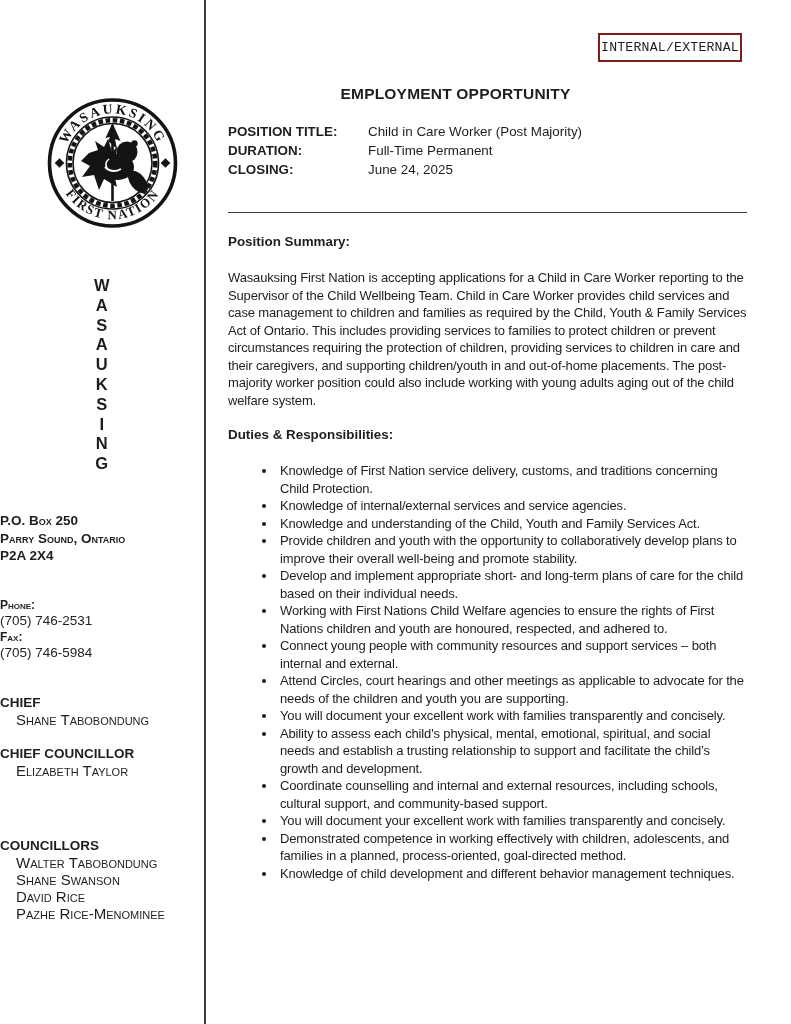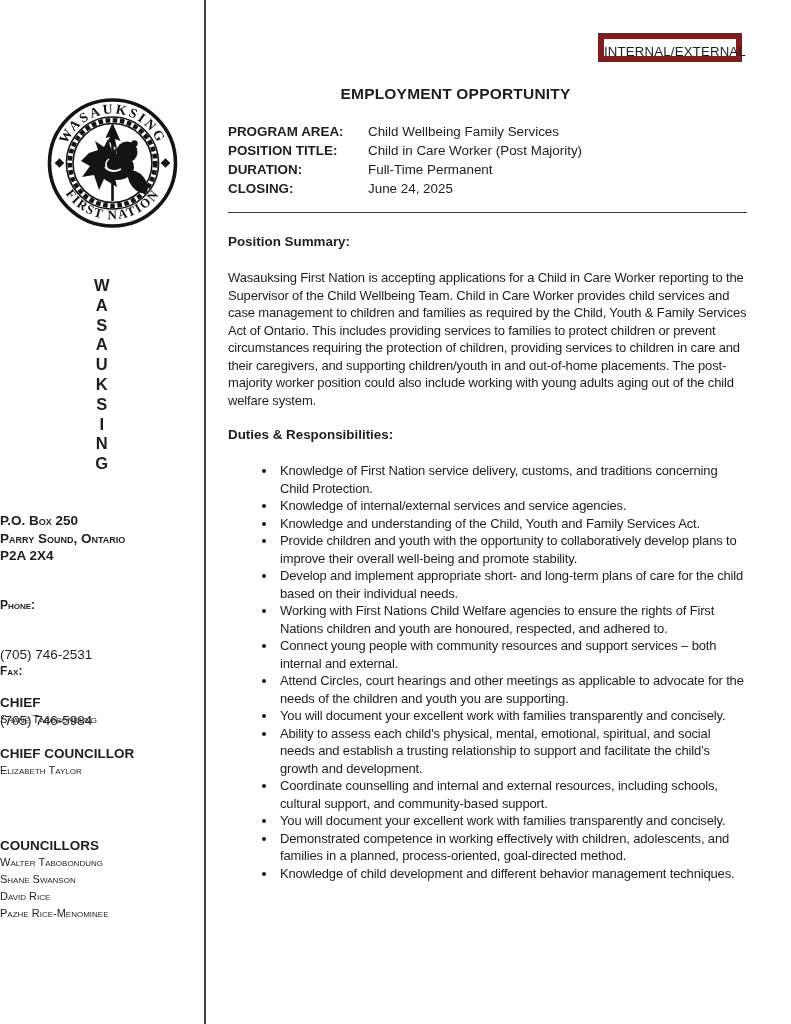--- a/index.html
+++ b/index.html
@@ -13,31 +13,31 @@
   .divider { position:absolute; left:204px; top:0; width:2px; height:1024px; background:#3f3f3f; }
   .sidebar { position:absolute; left:0; top:0; width:204px; height:1024px; }
   .logo-wrap { position:absolute; left:45px; top:95px; width:135px; height:140px; }
   .vert-letters { position:absolute; left:0; top:276px; width:204px; text-align:center; }
   .vert-letter { height:19.8px; line-height:19.8px; font-size:16.5px; font-weight:bold; letter-spacing:.5px; }
   .sb-block { position:absolute; left:0; width:215px; text-align:left; }
   .sc { font-variant:small-caps; }
   .address { top:512px; font-weight:bold; font-size:13.5px; line-height:17.5px; }
   .phone-block { top:597px; }
   .tel-label { font-weight:bold; font-size:12px; line-height:16px; }
-  .tel-value { font-size:13.5px; line-height:16px;margin-top:34px; }
+  .tel-value { font-size:13.5px; line-height:16px; }
   .chief-block { top:694px; }
   .cc-block { top:745px; }
   .council-block { top:797px;margin-top:40px; }
   .role-label { font-weight:bold; font-size:13.5px; line-height:17px; }
-  .person-name { font-size:11px; line-height:17px; font-variant:small-caps; }
+  .person-name { font-size:15px; line-height:17px; font-variant:small-caps;padding-left:16px; }
   
   .classification-box {
     position:absolute; left:598px; top:33px; width:144px; height:29px;
-    border:6px solid #7f1d1d; text-align:center; line-height:25px;
-    font-size:13.2px; letter-spacing:.2px;
+    border:2px solid #7f1d1d; text-align:center; line-height:25px;
+    font-size:13.2px; letter-spacing:.2px;font-family:Liberation Mono, monospace;
   }
   .doc-title { position:absolute; left:228px; top:85px; width:455px; text-align:center;
     font-weight:bold; font-size:15.5px; letter-spacing:.2px; }
   .details { position:absolute; left:228px; top:122px; width:520px; }
   .detail-row { line-height:19px; font-size:13.4px; white-space:nowrap; }
   .detail-label { display:inline-block; width:140px; font-weight:bold; }
   .rule { position:absolute; left:228px; top:212px; width:519px; height:0; border-top:1.6px solid #3a3a3a; }
   .summary-heading { position:absolute; left:228px; top:234px; font-weight:bold; font-size:13.4px; }
   .summary-body { position:absolute; left:228px; top:269px; width:519px;
     font-size:13px; line-height:17.5px; letter-spacing:-0.15px; }
@@ -136,23 +136,20 @@
   </div>
 
   <div class="divider"></div>
 
   <div class="classification-box">INTERNAL/EXTERNAL</div>
 
   <div class="doc-title">EMPLOYMENT OPPORTUNITY</div>
 
   <div class="details">
 
-      <div class="detail-row">
-        <span class="detail-label">PROGRAM AREA:</span><span class="detail-value">Child Wellbeing Family Services</span>
-      </div>
 
       <div class="detail-row">
         <span class="detail-label">POSITION TITLE:</span><span class="detail-value">Child in Care Worker (Post Majority)</span>
       </div>
 
       <div class="detail-row">
         <span class="detail-label">DURATION:</span><span class="detail-value">Full-Time Permanent</span>
       </div>
 
       <div class="detail-row">

